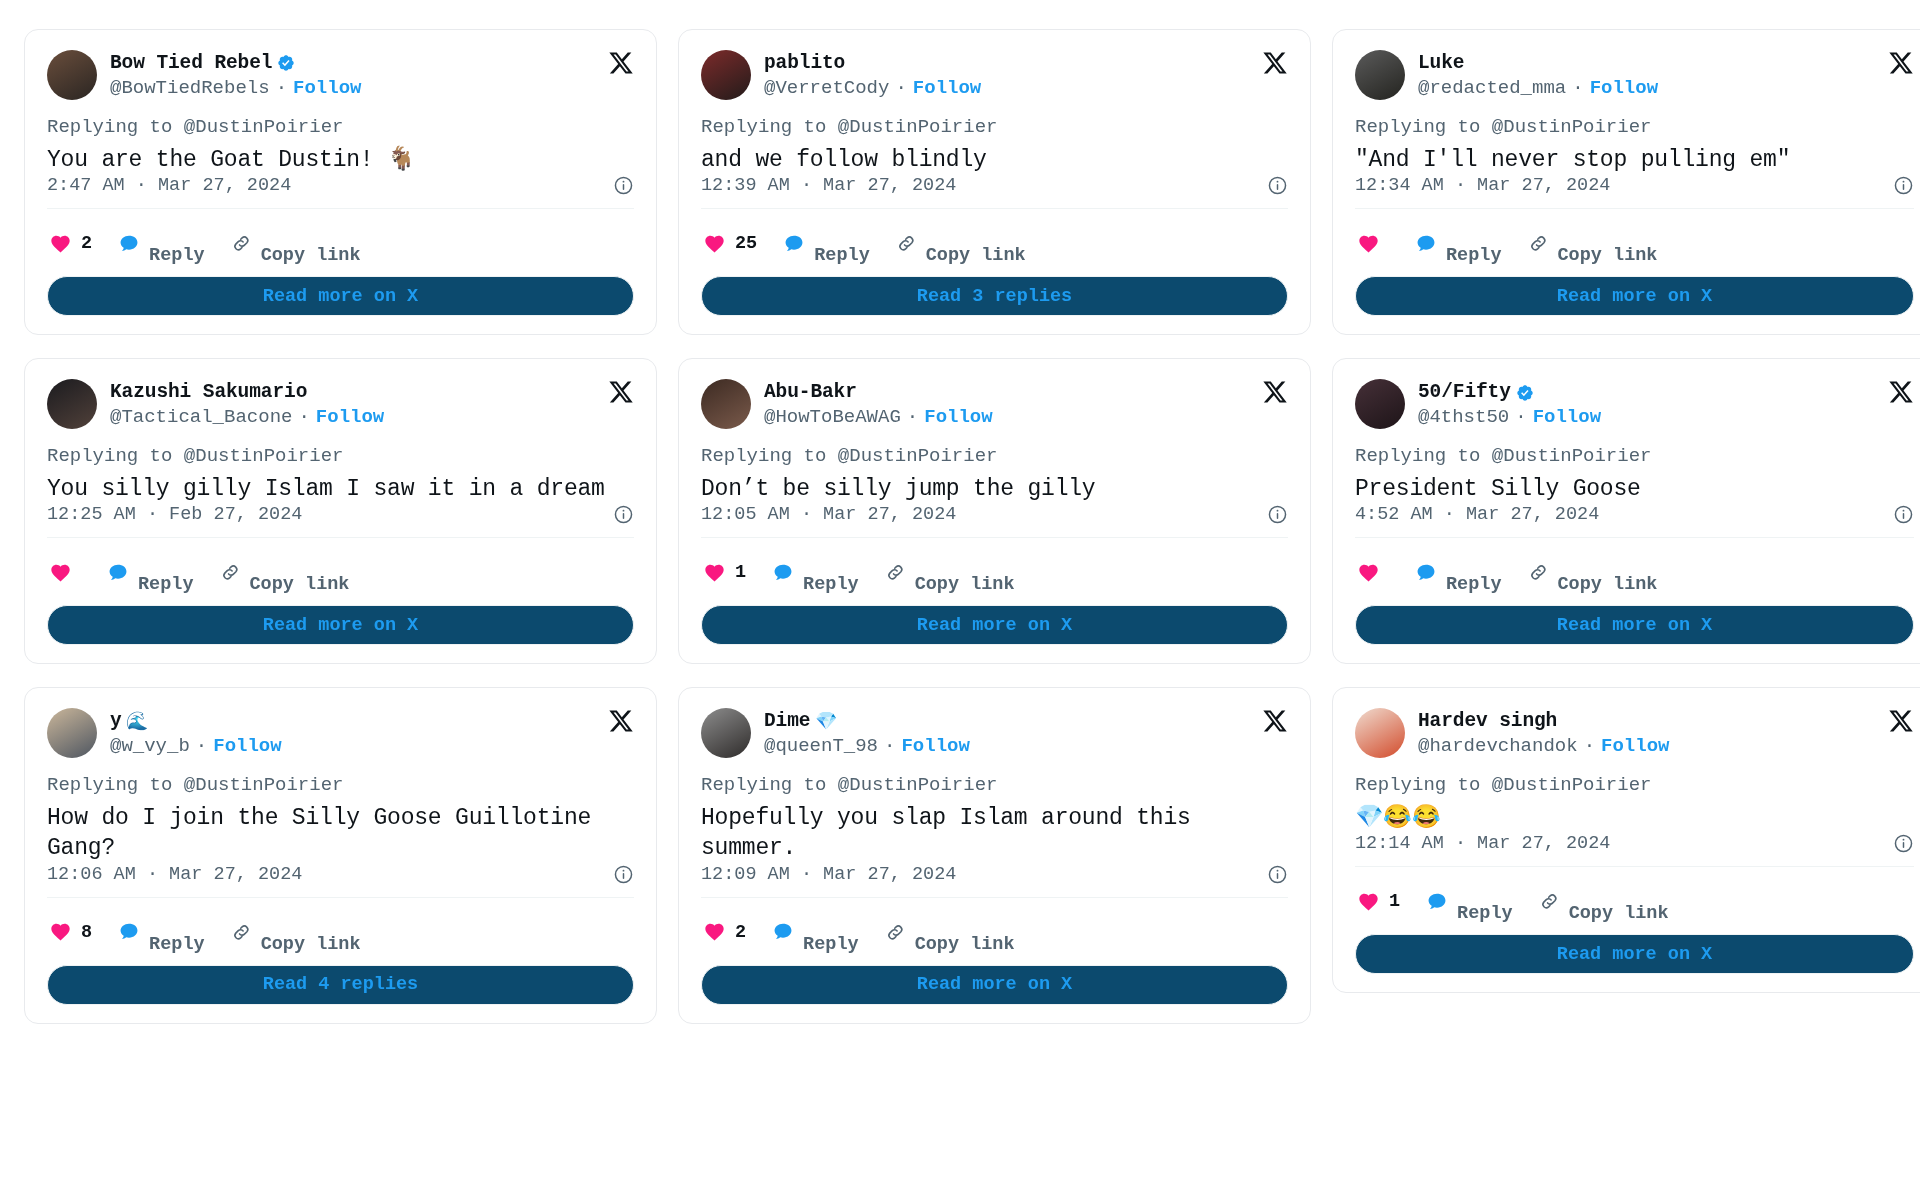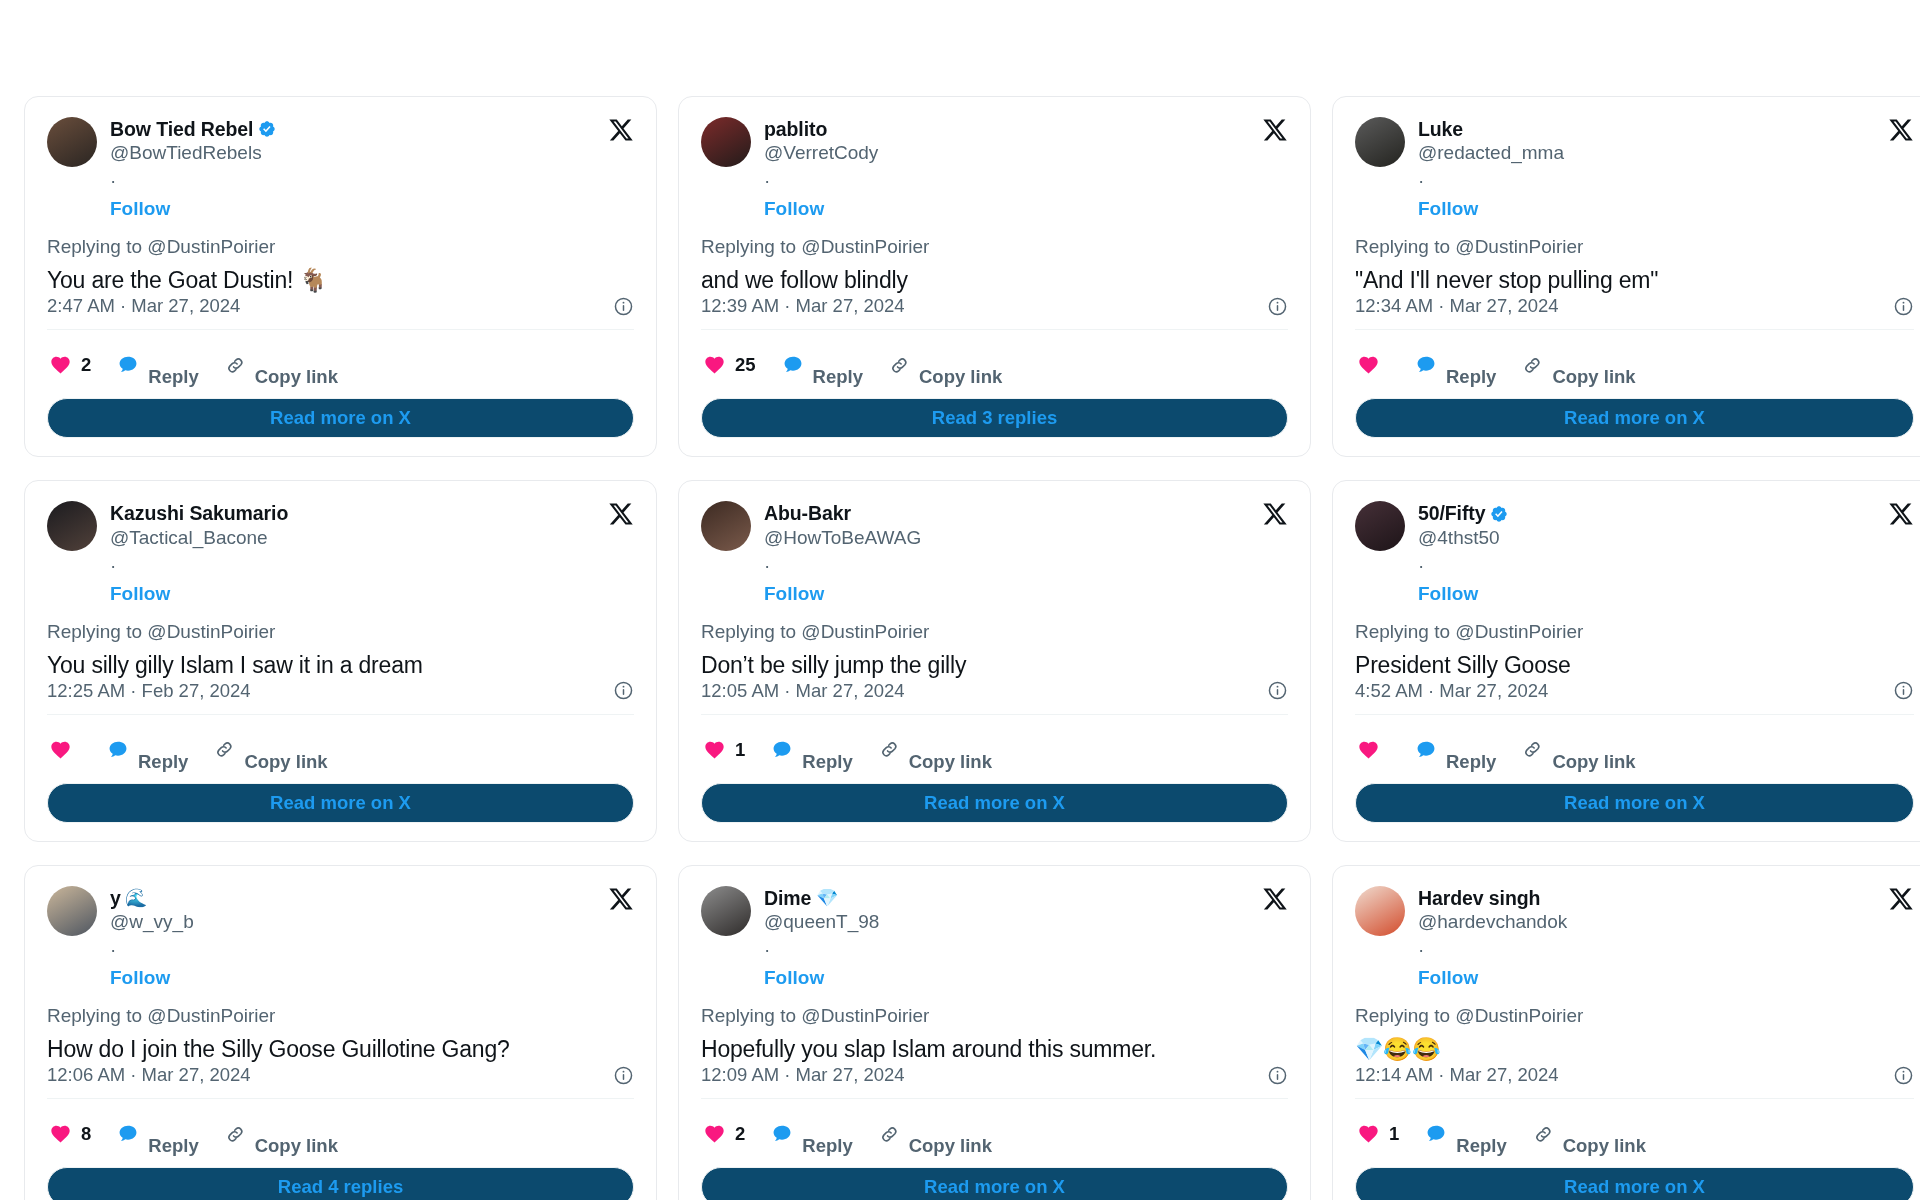--- a/index.html
+++ b/index.html
@@ -5,21 +5,22 @@
   * { box-sizing: border-box; margin: 0; padding: 0; }
   html, body {
     width: 1920px; height: 1200px;
     background: #ffffff;
     font-family: "Liberation Sans", sans-serif;
     -webkit-font-smoothing: antialiased;
   }
   .board {
     position: relative;
     width: 1920px; height: 1200px;
-    padding: 96px 24px 0 24px;
+    padding: 29px 24px 0 24px;
+    font-family: Liberation Mono, monospace;
   }
   .grid {
     display: grid;
     grid-template-columns: 633px 633px 605px;
     column-gap: 21px;
     align-items: start;
   }
   .col { display: flex; flex-direction: column; gap: 23px; }
 
   .tweet-card {
@@ -57,26 +58,25 @@
     font-weight: bold;
     color: #0f1419;
     letter-spacing: -0.1px;
     white-space: nowrap;
   }
   .verified { width: 18px; height: 18px; display: inline-block; line-height: 0; }
   .verified svg { width: 18px; height: 18px; display: block; }
   .name-emoji { font-size: 18px; line-height: 1; }
 
   .handle-row {
-    display: flex; gap: 6px;
+    display: flex; align-items: center; gap: 6px;
     font-size: 19px;
     color: #536471;
     margin-top: 2px;
     white-space: nowrap;
-    flex-direction: column;
   }
   .handle { color: #536471; }
   .dot-sep { color: #536471; }
   .follow-link { color: #1d9bf0; font-weight: bold; cursor: pointer; }
 
   .replying {
     font-size: 19px;
     color: #536471;
     margin-top: 15px;
     line-height: 1.3;

